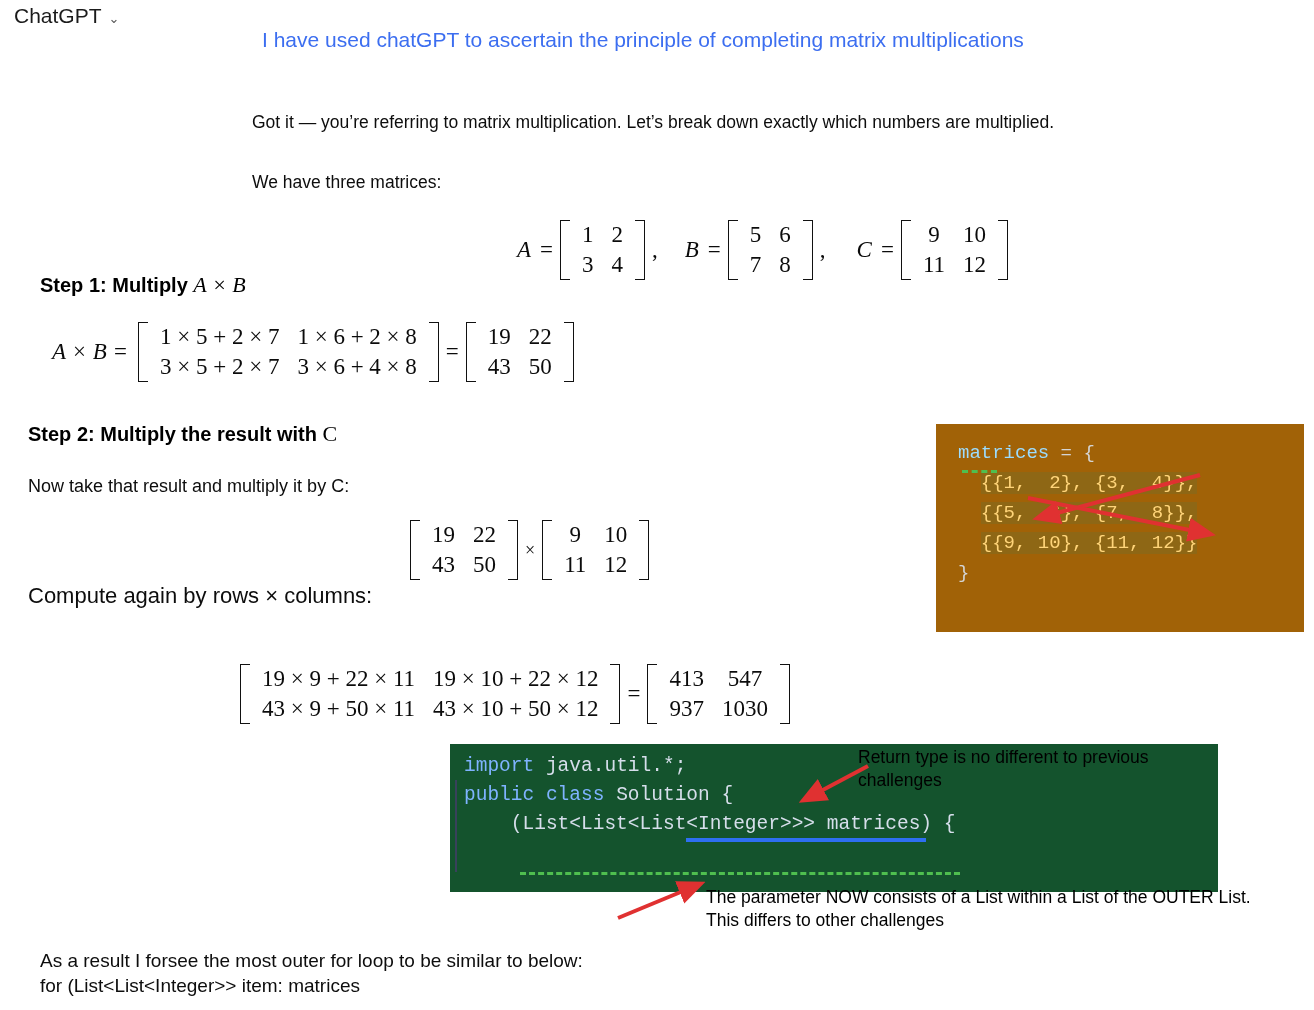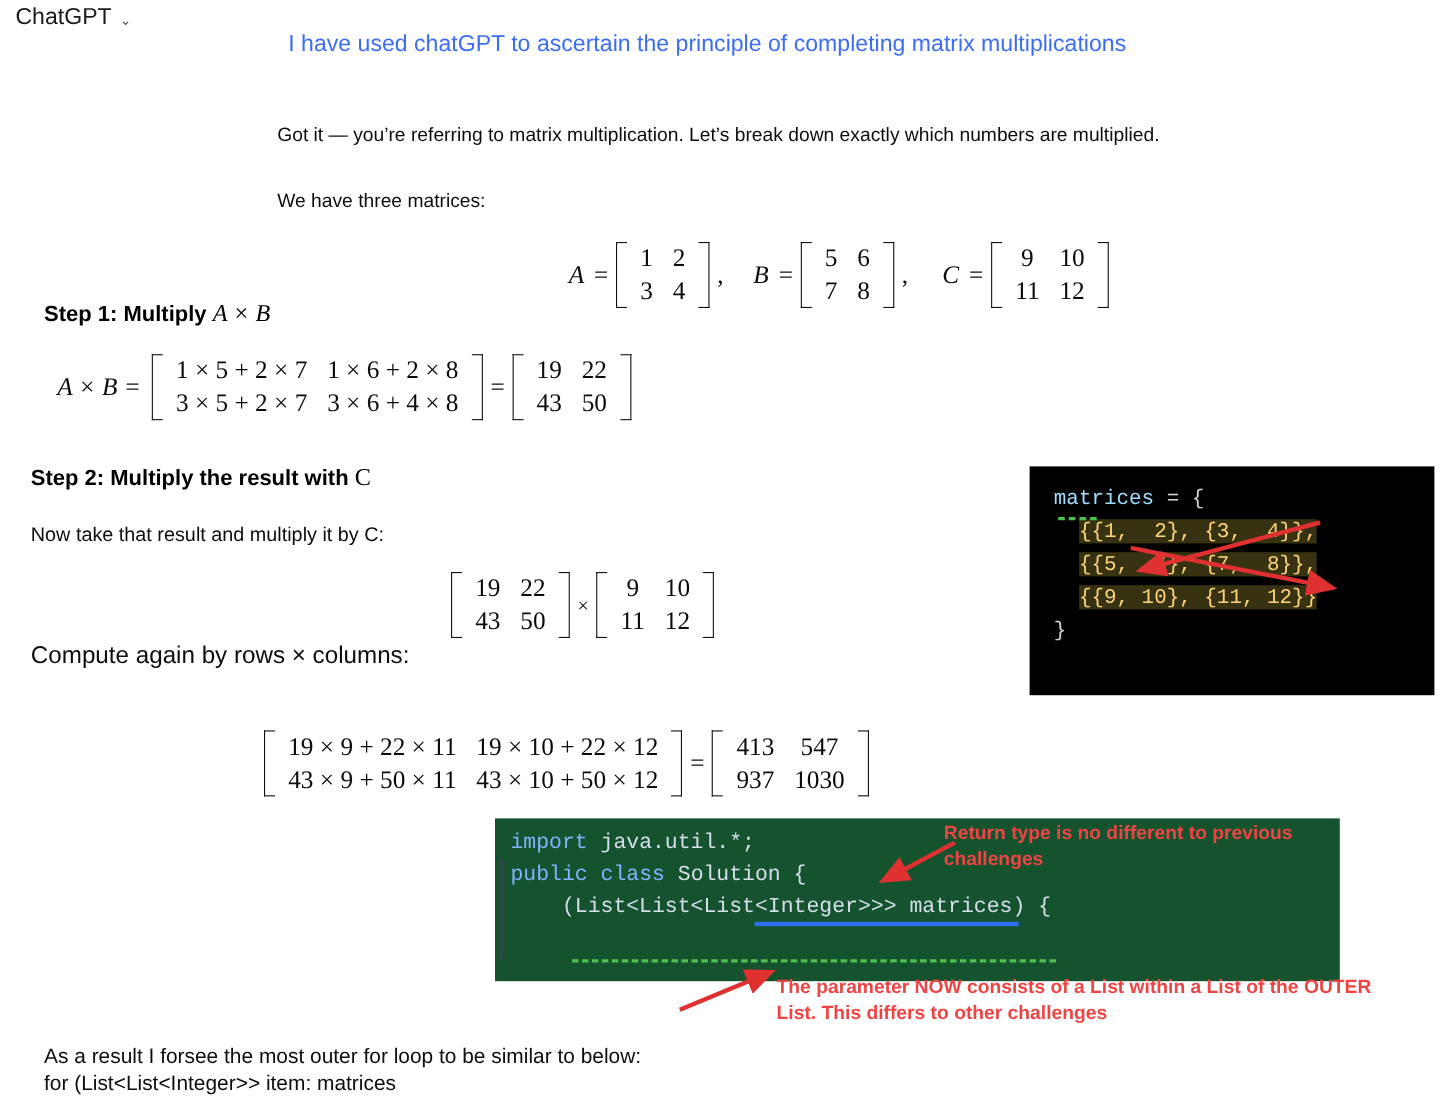--- a/index.html
+++ b/index.html
@@ -113,21 +113,21 @@
   #math-mul    { left: 410px; top: 518px; }
   #math-final  { left: 240px; top: 662px; }
 
   
   #matrices-card {
     position: absolute;
     left: 936px;
     top: 424px;
     width: 368px;
     height: 208px;
-    background: #000000;
+    background: #a16207;
     color: #d4d4d4;
     font-family: "Liberation Mono", monospace;
     font-size: 19px;
     line-height: 30px;
     padding: 14px 0 0 0;
     box-sizing: border-box;
     overflow: hidden;
   }
   #matrices-card .ln { padding-left: 22px; white-space: pre; }
   #matrices-card .var { color: #9cdcfe; }
@@ -182,24 +182,23 @@
   #dash-java {
     left: 520px;
     top: 872px;
     width: 440px;
     border-top: 3px dashed #4fbf4f;
   }
 
   
   .annot {
     position: absolute;
-    color: #ef4444;
+    color: #000000;
     font-size: 17.5px;
     line-height: 23px;
-    font-weight: bold;
   }
   #annot-return { left: 858px; top: 746px; width: 330px; }
   #annot-param  { left: 706px; top: 886px; width: 580px; }
 
   
   #closing {
     position: absolute;
     left: 40px;
     top: 948px;
     font-size: 19px;

